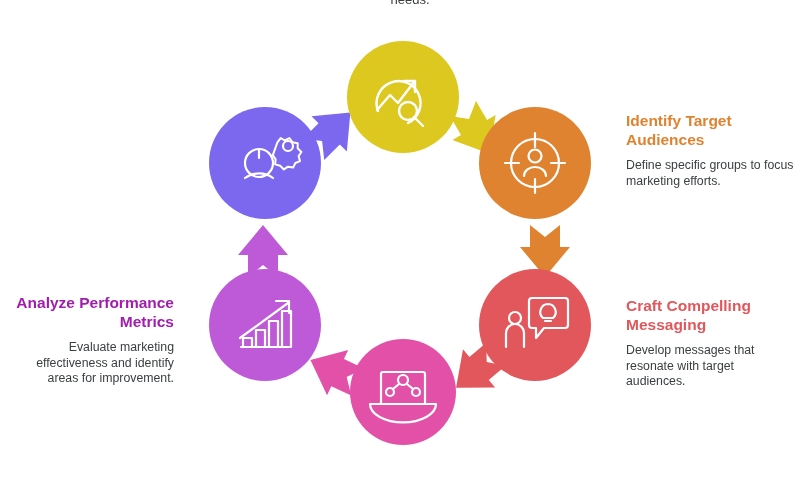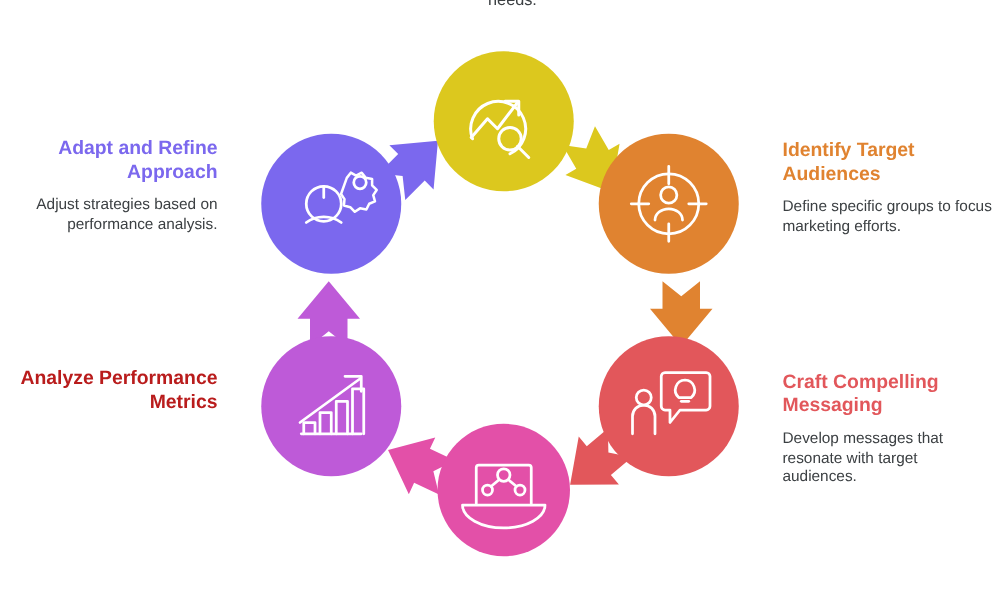--- a/index.html
+++ b/index.html
@@ -144,27 +144,24 @@
         <path d="M 259,149 L 259,158"></path>
         <path d="M 245,178 a 20,16 0 0 1 28,0"></path>
         <path d="M 281,143 l 3.5,-4.5 l 4.5,2.5 l 5,-2.5 l 3.5,4.5 l 5.5,1 l 0,5.5
                  l 4,4 l -3,4.5 l 1.5,5.5 l -5,2 l -2.5,5 l -5.5,-1 l -4.5,3
                  l -4,-4 l -5.5,-1.5 l 0.5,-5.5 l -3,-4.5 Z" transform="translate(-5,-4) scale(0.92) translate(26,16)"></path>
         <circle cx="288" cy="146" r="5"></circle>
       </g>
     </g>
   </svg>
 
-  <div class="block align-right" id="blk-adapt">
-    <div class="heading" style="color:#7B68EE">Adapt and Refine Approach</div>
-    <div class="body">Adjust strategies based on performance analysis.</div>
-  </div>
 
   <div class="block align-right" id="blk-analyze">
-    <div class="heading" style="color:#b91c1c">Analyze Performance Metrics</div>
+    <div class="heading" style="color:#a21caf">Analyze Performance Metrics</div>
+    <div class="body">Evaluate marketing effectiveness and identify areas for improvement.</div>
   </div>
 
   <div class="block align-left" id="blk-craft">
     <div class="heading" style="color:#E2575B">Craft Compelling Messaging</div>
     <div class="body">Develop messages that resonate with target audiences.</div>
   </div>
 
   <div class="block align-left" id="blk-identify">
     <div class="heading" style="color:#E08330">Identify Target Audiences</div>
     <div class="body">Define specific groups to focus marketing efforts.</div>

